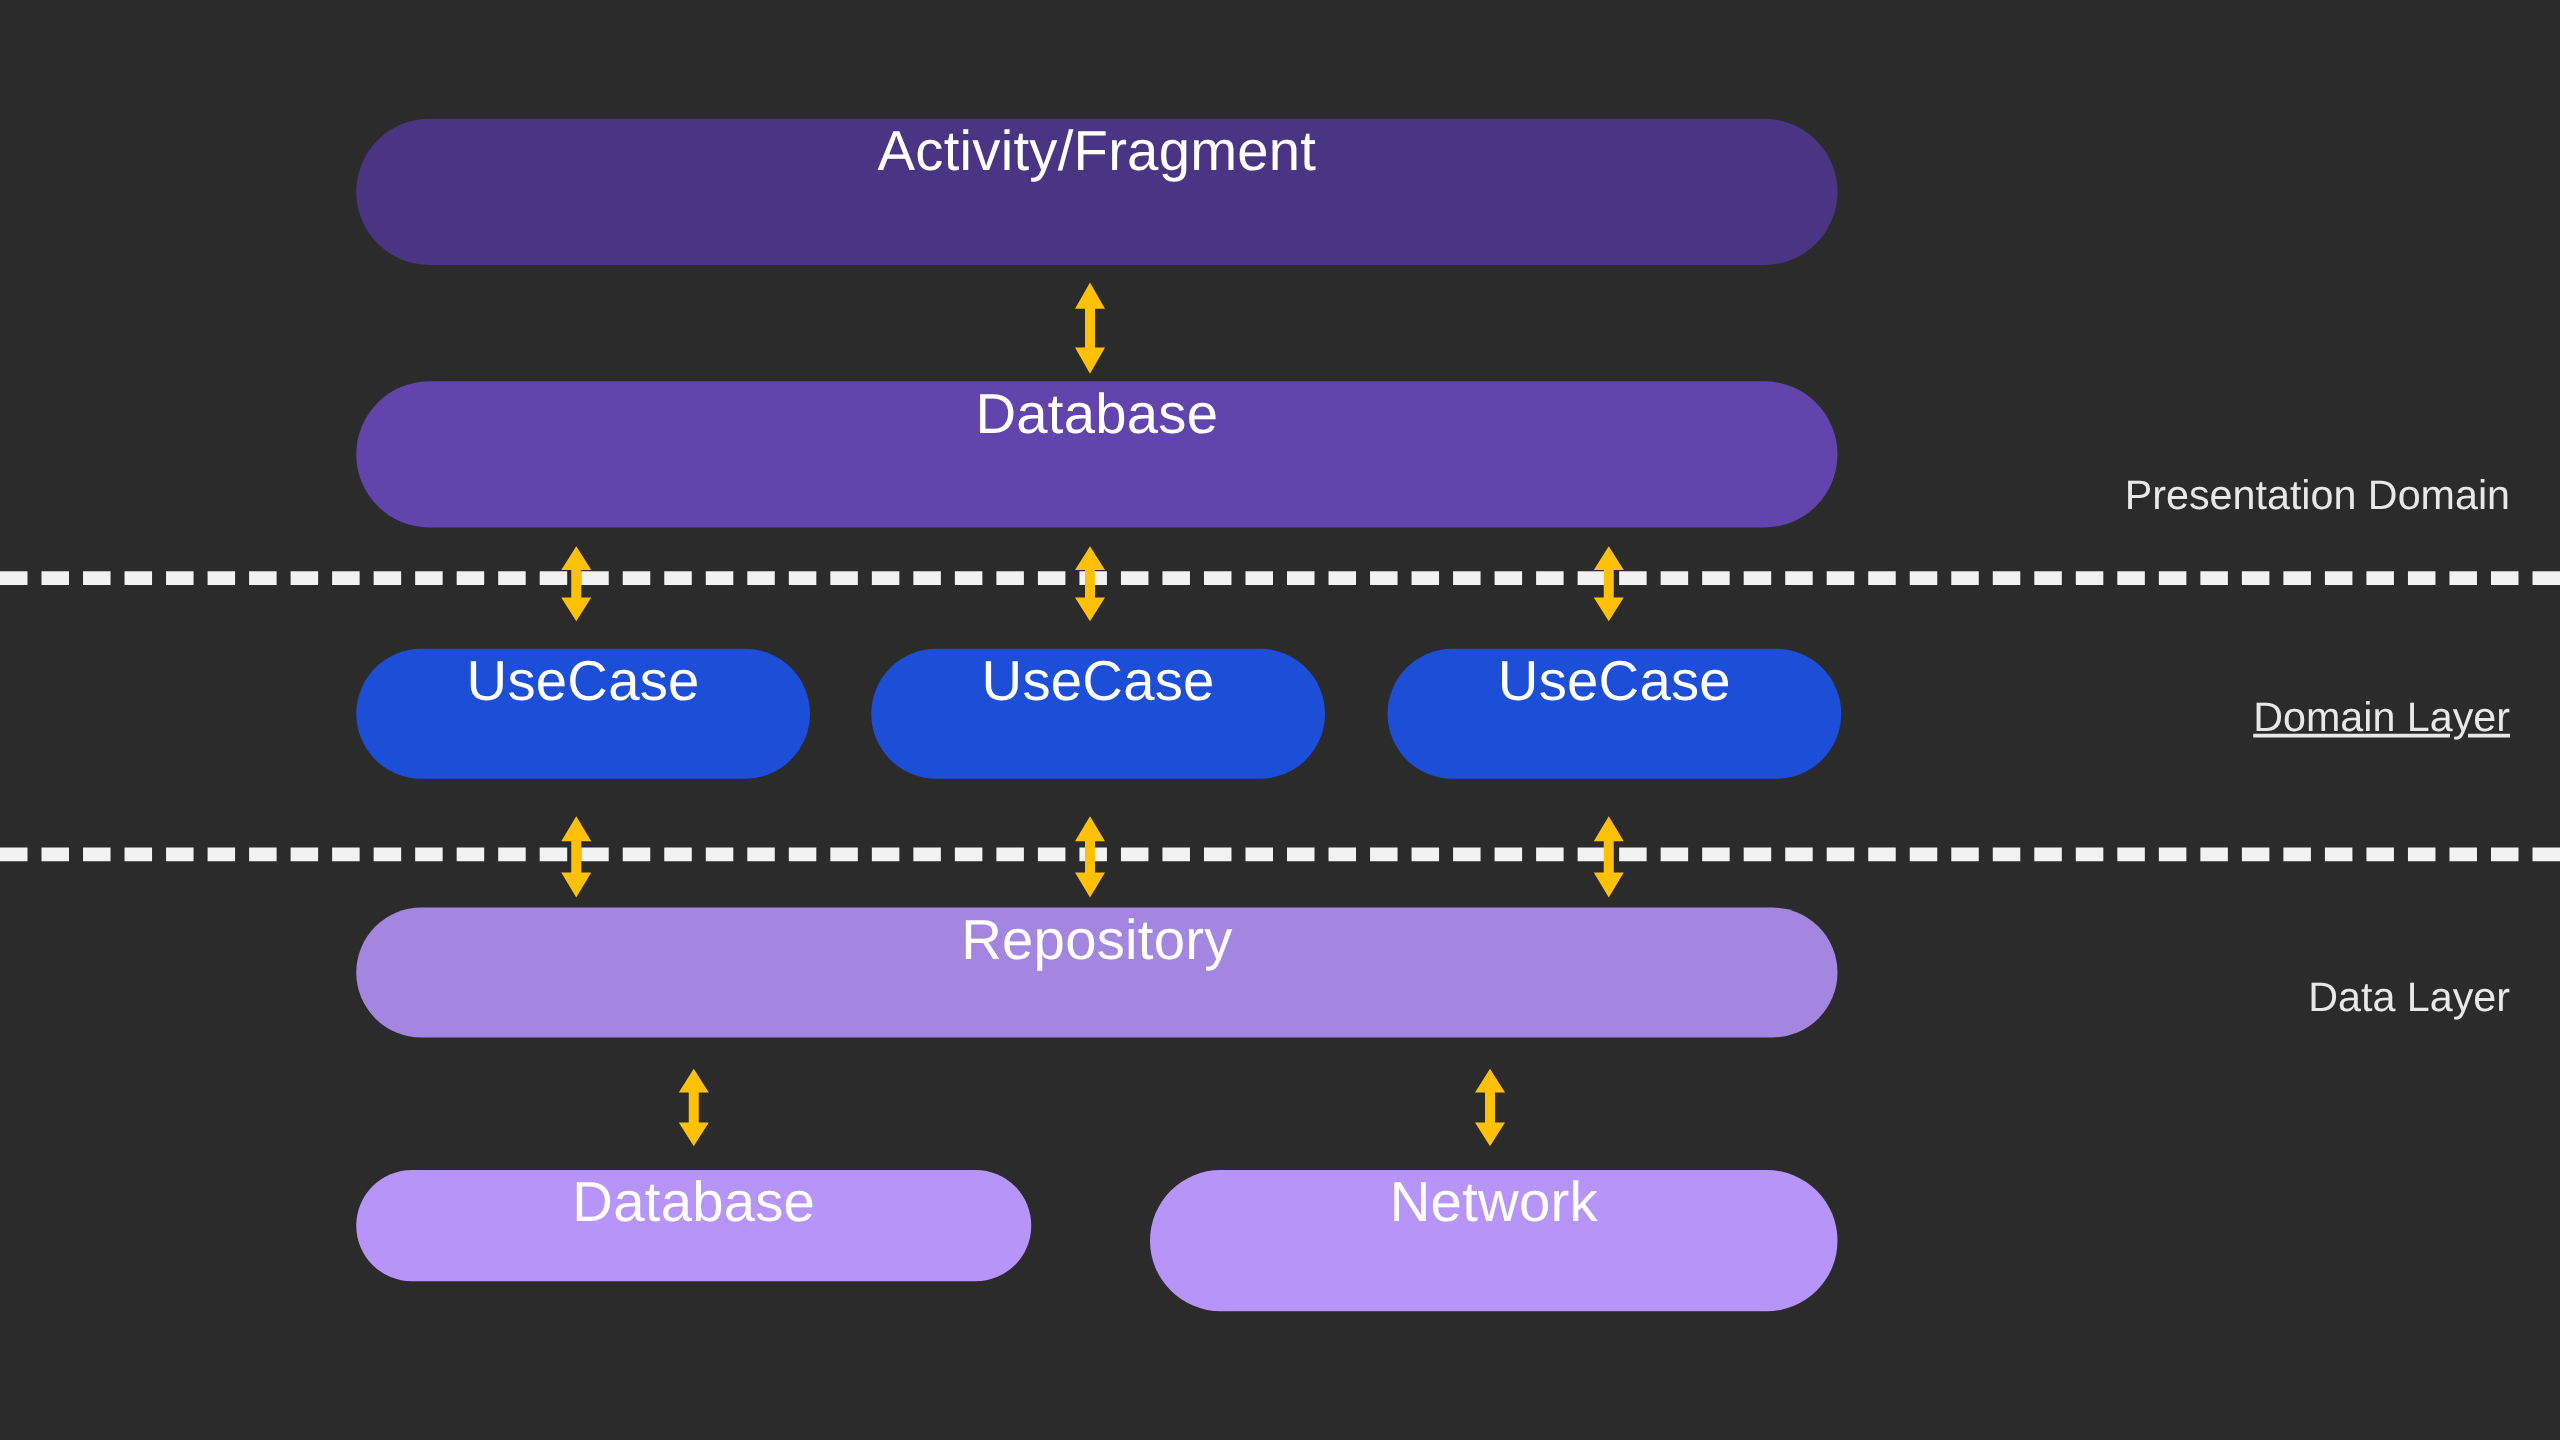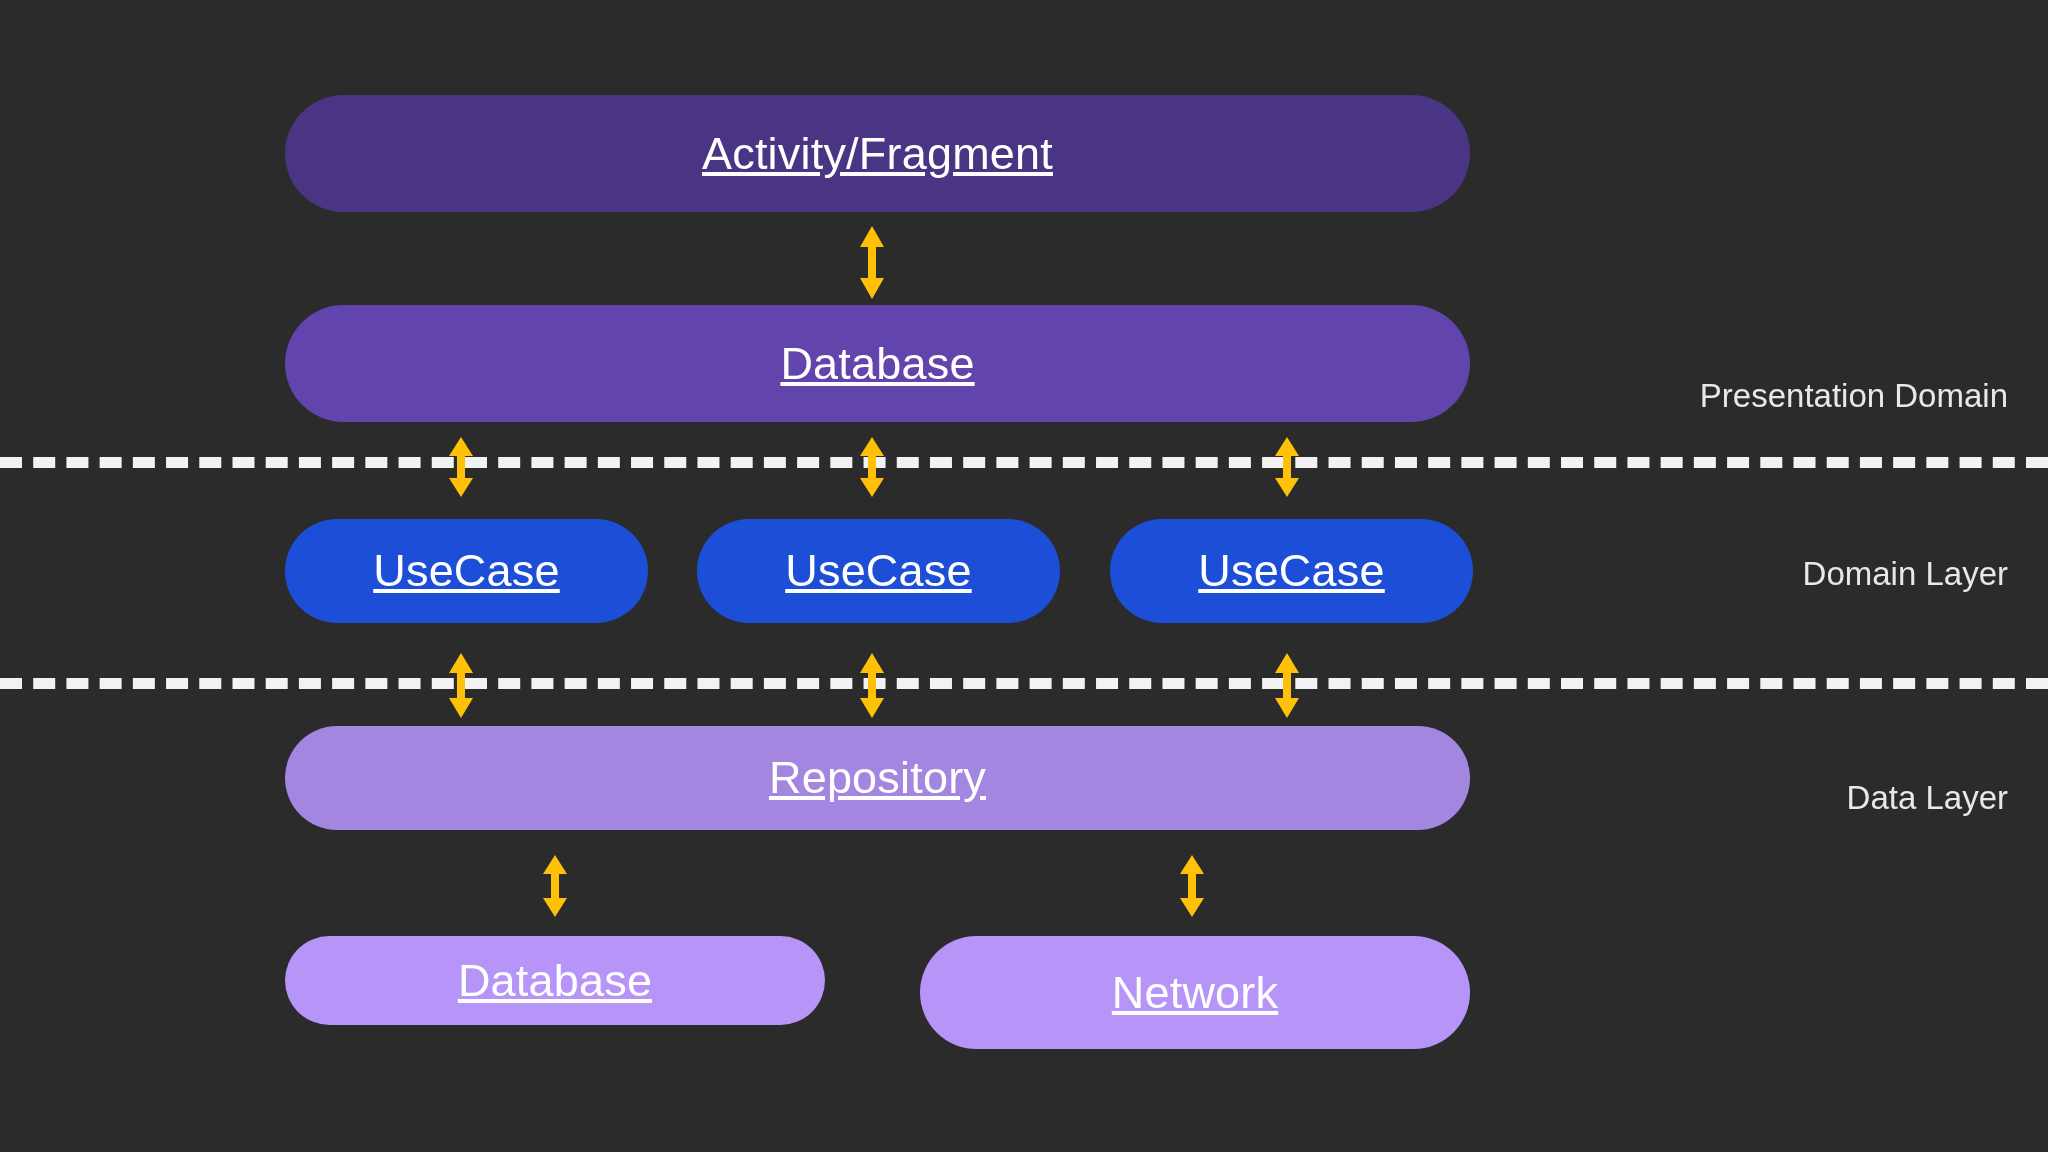--- a/index.html
+++ b/index.html
@@ -15,29 +15,27 @@
   #diagram {
     position:relative;
     width:2048px; height:1152px;
     background:#2b2b2b;
   }
 
   
   .node {
     position:absolute;
     display:flex;
-    align-items:center;
     justify-content:center;
     border-radius:9999px;
     color:#ffffff;
     font-weight:400;
     letter-spacing:0.2px;
     white-space:nowrap;
     user-select:none;
-    text-decoration:underline;
   }
 
   .node.lvl-activity   { background:#4a3585; }
   .node.lvl-viewmodel  { background:#6144ac; }
   .node.lvl-usecase    { background:#1d4ed8; }
   .node.lvl-repository { background:#a386e0; }
   .node.lvl-source     { background:#b794f8; }
 
   
   .divider {
@@ -152,17 +150,17 @@
   <div class="node lvl-source" style="left:285px; top:936px; width:540px; height:89px; font-size:45px;">
     <span>Database</span>
   </div>
 
   <div class="node lvl-source" style="left:920px; top:936px; width:550px; height:113px; font-size:45px;">
     <span>Network</span>
   </div>
 
   <div class="layer-label" style="top:377px;">Presentation Domain</div>
 
-  <div class="layer-label" style="top:555px;">Domain Layer</div>
+  <div class="layer-label" style="top:555px;text-decoration:underline;">Domain Layer</div>
 
   <div class="layer-label" style="top:731px;margin-top:48px;">Data Layer</div>
 
 </div>
 
 </body></html>

